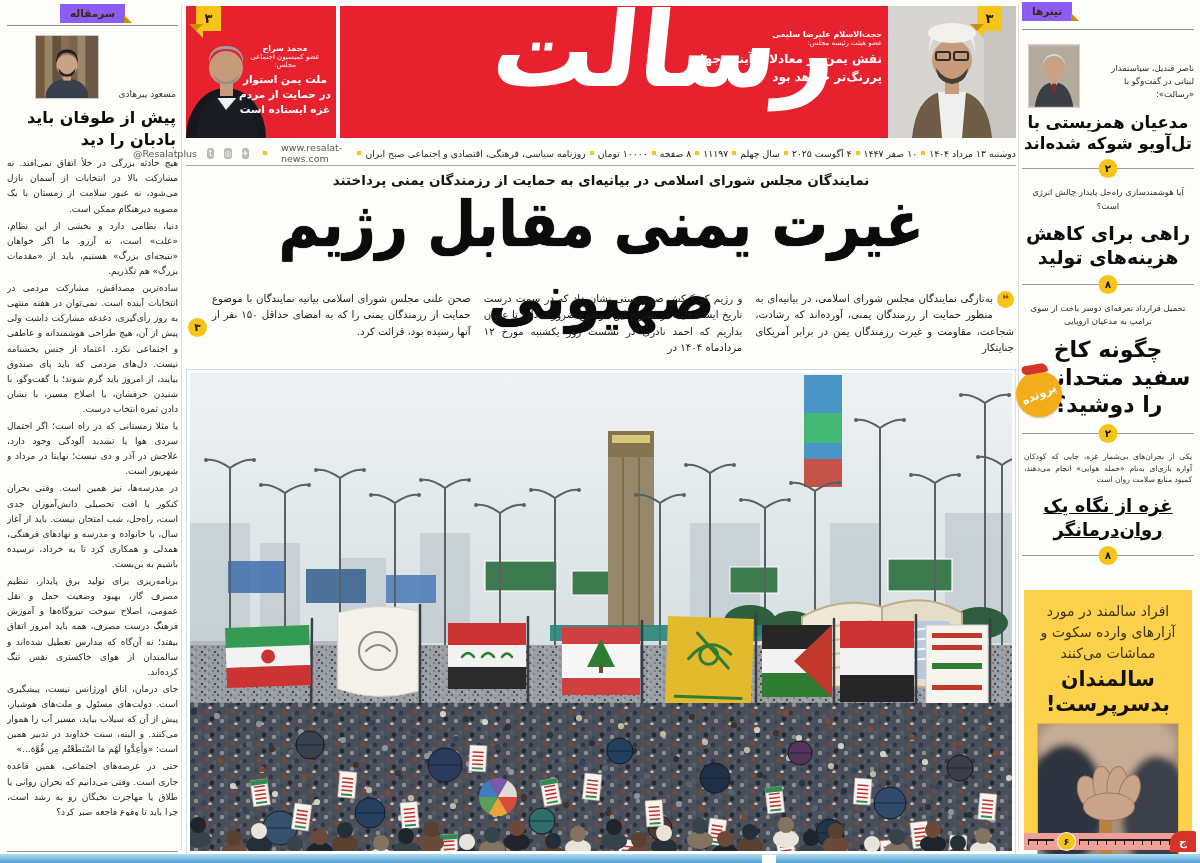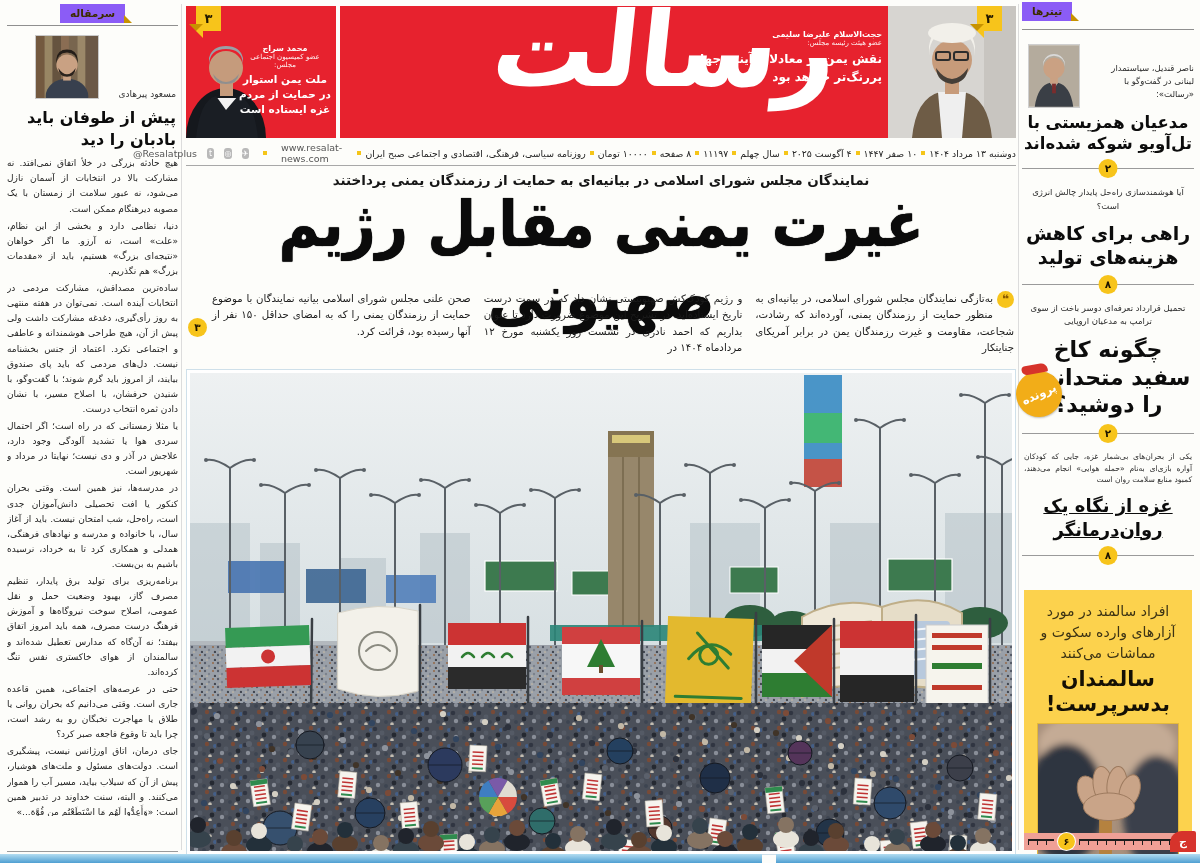--- a/index.html
+++ b/index.html
@@ -124,22 +124,22 @@
       <span class="ed-author">مسعود پیرهادی</span>
     </div>
     <h2 class="ed-title">پیش از طوفان باید بادبان را دید</h2>
     <div class="ed-body">
       <p>هیچ حادثه بزرگی در خلأ اتفاق نمی‌افتد. نه مشارکت بالا در انتخابات از آسمان نازل می‌شود، نه عبور سلامت از زمستان با یک مصوبه دیرهنگام ممکن است.</p>
       <p>دنیا، نظامی دارد و بخشی از این نظام، «علت» است، نه آرزو. ما اگر خواهان «نتیجه‌ای بزرگ» هستیم، باید از «مقدمات بزرگ» هم نگذریم.</p>
       <p>ساده‌ترین مصداقش، مشارکت مردمی در انتخابات آینده است. نمی‌توان در هفته منتهی به روز رأی‌گیری، دغدغه مشارکت داشت ولی پیش از آن، هیچ طراحی هوشمندانه و عاطفی و اجتماعی نکرد. اعتماد از جنس بخشنامه نیست. دل‌های مردمی که باید پای صندوق بیایند، از امروز باید گرم شوند؛ با گفت‌وگو، با شنیدن حرفشان، با اصلاح مسیر، با نشان دادن ثمره انتخاب درست.</p>
       <p>یا مثلا زمستانی که در راه است؛ اگر احتمال سردی هوا یا تشدید آلودگی وجود دارد، علاجش در آذر و دی نیست؛ نهایتا در مرداد و شهریور است.</p>
       <p>در مدرسه‌ها، نیز همین است. وقتی بحران کنکور یا افت تحصیلی دانش‌آموزان جدی است، راه‌حل، شب امتحان نیست. باید از آغاز سال، با خانواده و مدرسه و نهادهای فرهنگی، همدلی و همکاری کرد تا به خرداد، نرسیده باشیم به بن‌بست.</p>
       <p>برنامه‌ریزی برای تولید برق پایدار، تنظیم مصرف گاز، بهبود وضعیت حمل و نقل عمومی، اصلاح سوخت نیروگاه‌ها و آموزش فرهنگ درست مصرف، همه باید امروز اتفاق بیفتد؛ نه آن‌گاه که مدارس تعطیل شده‌اند و سالمندان از هوای خاکستری نفس تنگ کرده‌اند.</p>
+      <p>جای درمان، اتاق اورژانس نیست، پیشگیری است. دولت‌های مسئول و ملت‌های هوشیار، پیش از آن که سیلاب بیاید، مسیر آب را هموار می‌کنند. و البته، سنت خداوند در تدبیر همین است: «وَأَعِدُّوا لَهُم مَا اسْتَطَعْتُم مِن قُوَّة...»</p>
       <p>حتی در عرصه‌های اجتماعی، همین قاعده جاری است. وقتی می‌دانیم که بحران روانی یا طلاق یا مهاجرت نخبگان رو به رشد است، چرا باید تا وقوع فاجعه صبر کرد؟</p>
-      <p>جای درمان، اتاق اورژانس نیست، پیشگیری است. دولت‌های مسئول و ملت‌های هوشیار، پیش از آن که سیلاب بیاید، مسیر آب را هموار می‌کنند. و البته، سنت خداوند در تدبیر همین است: «وَأَعِدُّوا لَهُم مَا اسْتَطَعْتُم مِن قُوَّة...»</p>
 
     </div>
   </aside>
 
   <main class="center">
 
     <header class="masthead">
       <div class="promo promo-left">
         <span class="fold-badge" style="right:auto;left:10px;top:0">۳</span>
         <svg class="portrait" width="82" height="118" viewBox="0 0 82 118">

